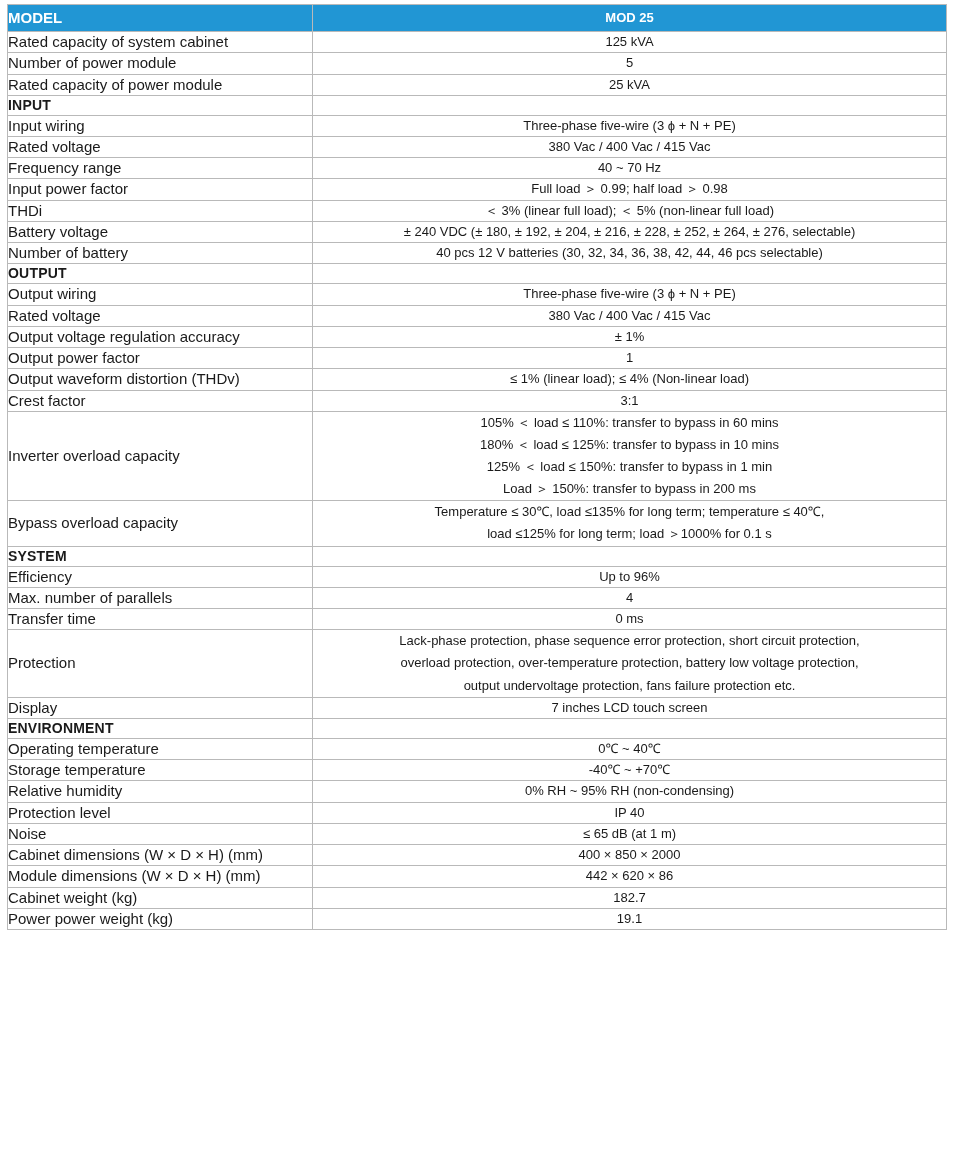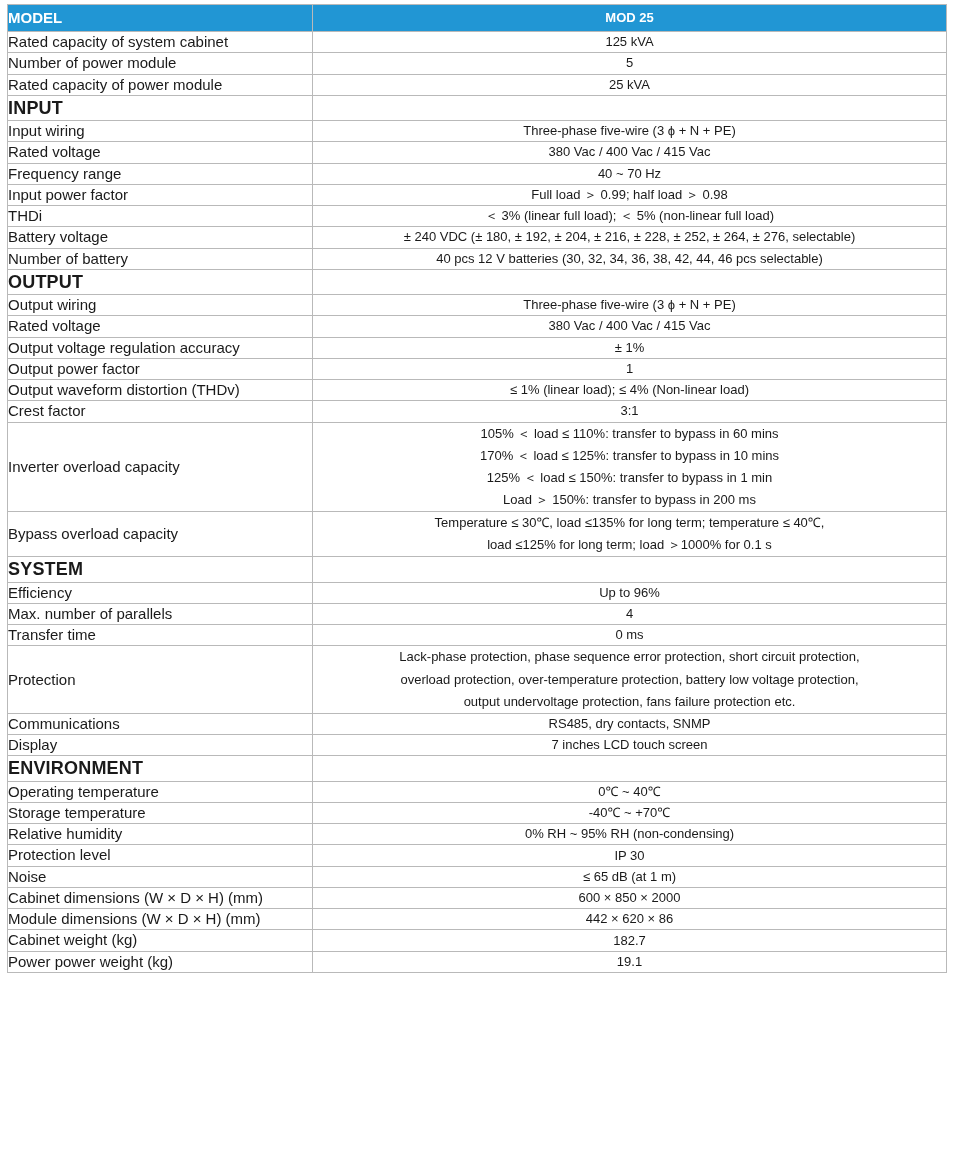--- a/index.html
+++ b/index.html
@@ -45,21 +45,21 @@
     text-align: left;
     line-height: 1.35;
   }
   td.value {
     padding: 4px 6px;
     font-size: 13px;
     text-align: center;
     line-height: 1.55;
   }
   tr.section td {
-    font-size: 18px;
+    font-size: 14px;
     font-weight: bold;
     padding: 5px 7px 5px 7px;
     letter-spacing: 0.2px;
   }
   tr.section td.value {
     padding: 0;
   }
   .multiline div {
     padding: 1px 0;
     text-align: center;
@@ -147,21 +147,21 @@
         <td class="value">≤ 1% (linear load); ≤ 4% (Non-linear load)</td>
       </tr>
       <tr>
         <td class="label">Crest factor</td>
         <td class="value">3:1</td>
       </tr>
       <tr>
         <td class="label">Inverter overload capacity</td>
         <td class="value multiline">
           <div>105% ＜ load ≤ 110%: transfer to bypass in 60 mins</div>
-          <div>170% ＜ load ≤ 125%: transfer to bypass in 10 mins</div>
+          <div>180% ＜ load ≤ 125%: transfer to bypass in 10 mins</div>
           <div>125% ＜ load ≤ 150%: transfer to bypass in 1 min</div>
           <div>Load ＞ 150%: transfer to bypass in 200 ms</div>
         </td>
       </tr>
       <tr>
         <td class="label">Bypass overload capacity</td>
         <td class="value multiline">
           <div>Temperature ≤ 30℃, load ≤135% for long term; temperature ≤ 40℃,</div>
           <div>load ≤125% for long term; load ＞1000% for 0.1 s</div>
         </td>
@@ -184,24 +184,20 @@
       </tr>
       <tr>
         <td class="label">Protection</td>
         <td class="value multiline">
           <div>Lack-phase protection, phase sequence error protection, short circuit protection,</div>
           <div>overload protection, over-temperature protection, battery low voltage protection,</div>
           <div>output undervoltage protection, fans failure protection etc.</div>
         </td>
       </tr>
       <tr>
-        <td class="label">Communications</td>
-        <td class="value">RS485, dry contacts, SNMP</td>
-      </tr>
-      <tr>
         <td class="label">Display</td>
         <td class="value">7 inches LCD touch screen</td>
       </tr>
       <tr class="section">
         <td class="label">ENVIRONMENT</td>
         <td class="value"></td>
       </tr>
       <tr>
         <td class="label">Operating temperature</td>
         <td class="value">0℃ ~ 40℃</td>
@@ -209,29 +205,29 @@
       <tr>
         <td class="label">Storage temperature</td>
         <td class="value">-40℃ ~ +70℃</td>
       </tr>
       <tr>
         <td class="label">Relative humidity</td>
         <td class="value">0% RH ~ 95% RH (non-condensing)</td>
       </tr>
       <tr>
         <td class="label">Protection level</td>
-        <td class="value">IP 30</td>
+        <td class="value">IP 40</td>
       </tr>
       <tr>
         <td class="label">Noise</td>
         <td class="value">≤ 65 dB (at 1 m)</td>
       </tr>
       <tr>
         <td class="label">Cabinet dimensions (W × D × H) (mm)</td>
-        <td class="value">600 × 850 × 2000</td>
+        <td class="value">400 × 850 × 2000</td>
       </tr>
       <tr>
         <td class="label">Module dimensions (W × D × H) (mm)</td>
         <td class="value">442 × 620 × 86</td>
       </tr>
       <tr>
         <td class="label">Cabinet weight (kg)</td>
         <td class="value">182.7</td>
       </tr>
       <tr>

